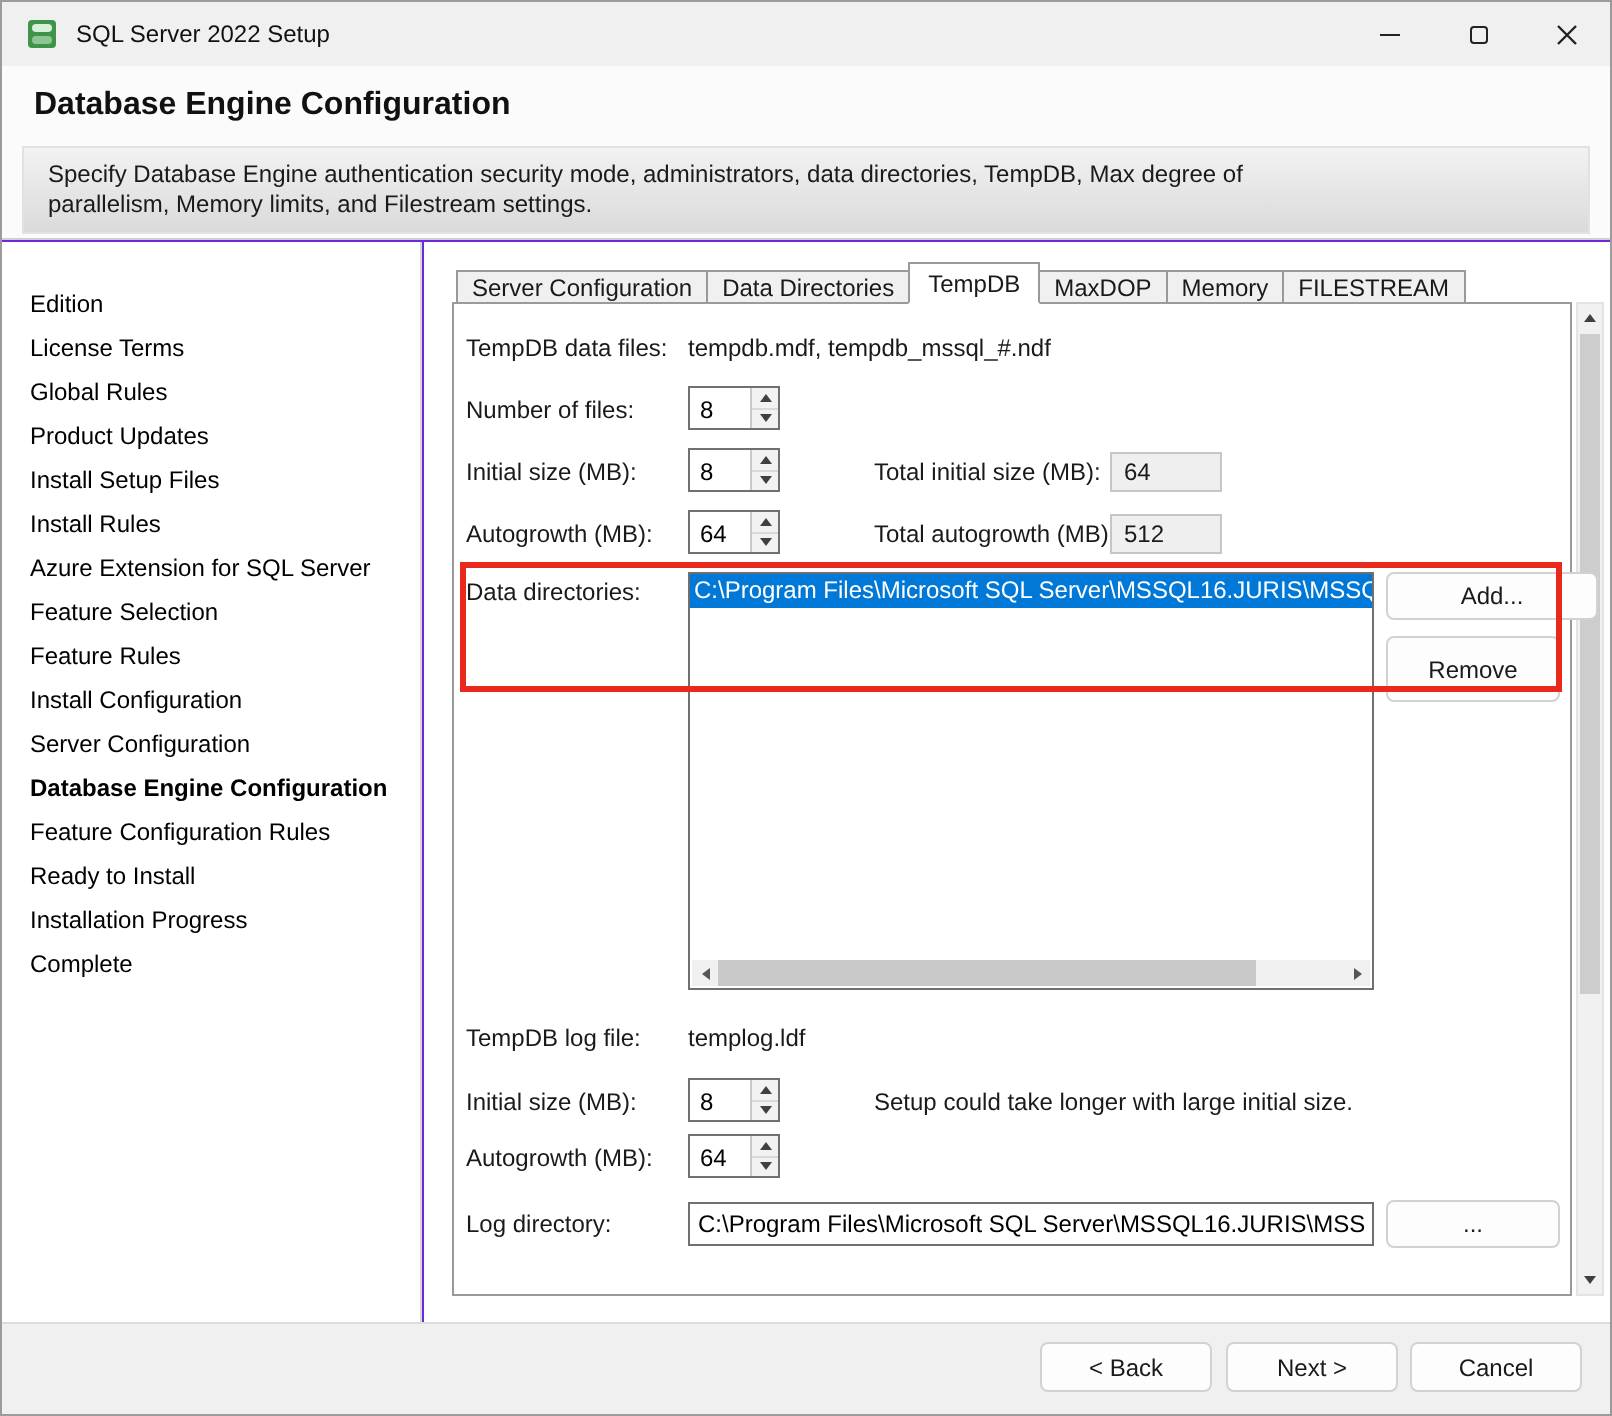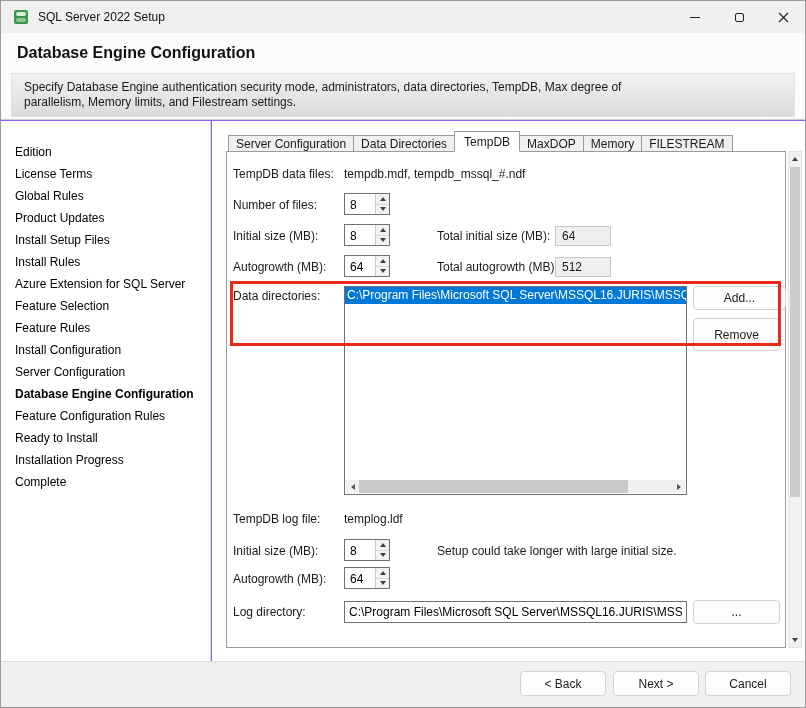--- a/index.html
+++ b/index.html
@@ -1,20 +1,20 @@
 <!DOCTYPE html>
 <html><head>
 <meta charset="utf-8">
 <style>
   html,body{margin:0;padding:0;background:#fff;}
   *{box-sizing:border-box;}
   .window{
     position:relative;width:806px;height:708px;
     font-family:"Liberation Sans",sans-serif;font-size:12px;color:#1a1a1a;
-    background:#8b5cf6;border:1px solid #9b9b9b;overflow:hidden;
+    background:#6d28d9;border:1px solid #9b9b9b;overflow:hidden;
   }
   
   .titlebar{position:absolute;left:0;top:0;right:0;height:32px;background:#f0f0f0;display:flex;align-items:center;}
   .title-icon{margin-left:12px;width:16px;height:16px;flex:0 0 auto;}
   .title-text{margin-left:9px;font-size:12px;color:#111;}
   .win-controls{margin-left:auto;display:flex;height:100%;}
   .win-btn{width:44px;height:100%;display:flex;align-items:center;justify-content:center;}
   .min-glyph{width:10px;height:1px;background:#222;}
   .max-glyph{width:9px;height:9px;border:1px solid #222;border-radius:2px;}
   
@@ -190,21 +190,21 @@
               <span class="tri-left"></span>
             </div>
           <div class="htrack">
               <div class="hthumb"></div>
             </div>
           <div class="hbtn">
               <span class="tri-right"></span>
             </div>
         </div>
       </div>
-      <div class="btn" style="left:466px;top:134px;width:93px;height:24px">Add...</div>
+      <div class="btn" style="left:466px;top:134px;width:106px;height:24px">Add...</div>
       <div class="btn" style="left:466px;top:166px;width:87px;height:33px">Remove</div>
 
       <span class="fl" style="top:360px">TempDB log file:</span>
       <span class="fv" style="top:360px">templog.ldf</span>
 
       <span class="fl" style="top:392px">Initial size (MB):</span>
       <div class="spin" style="top:387px">
         <input value="8" style="">
         <div class="arrows">
           <div class="ab">

